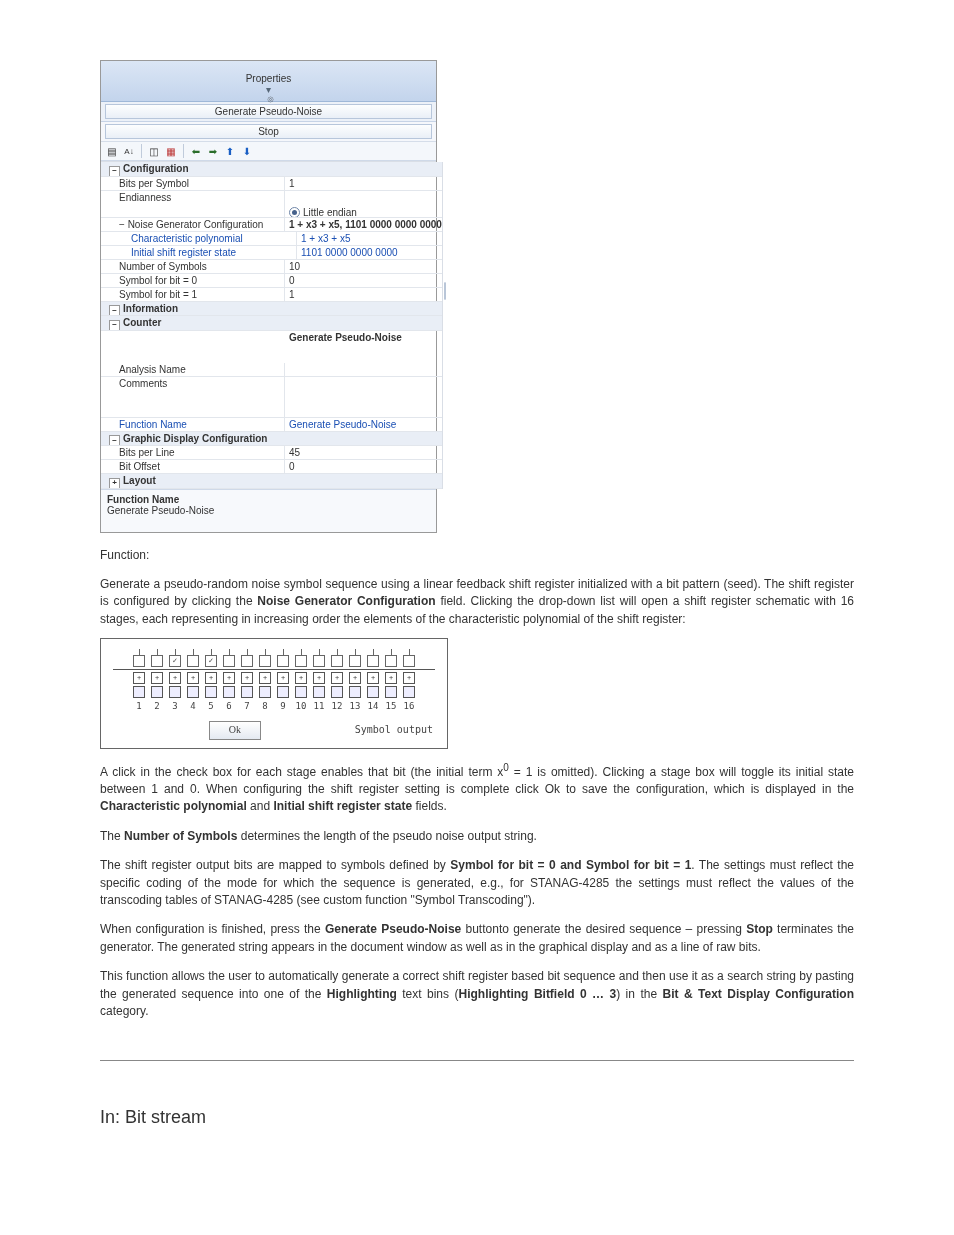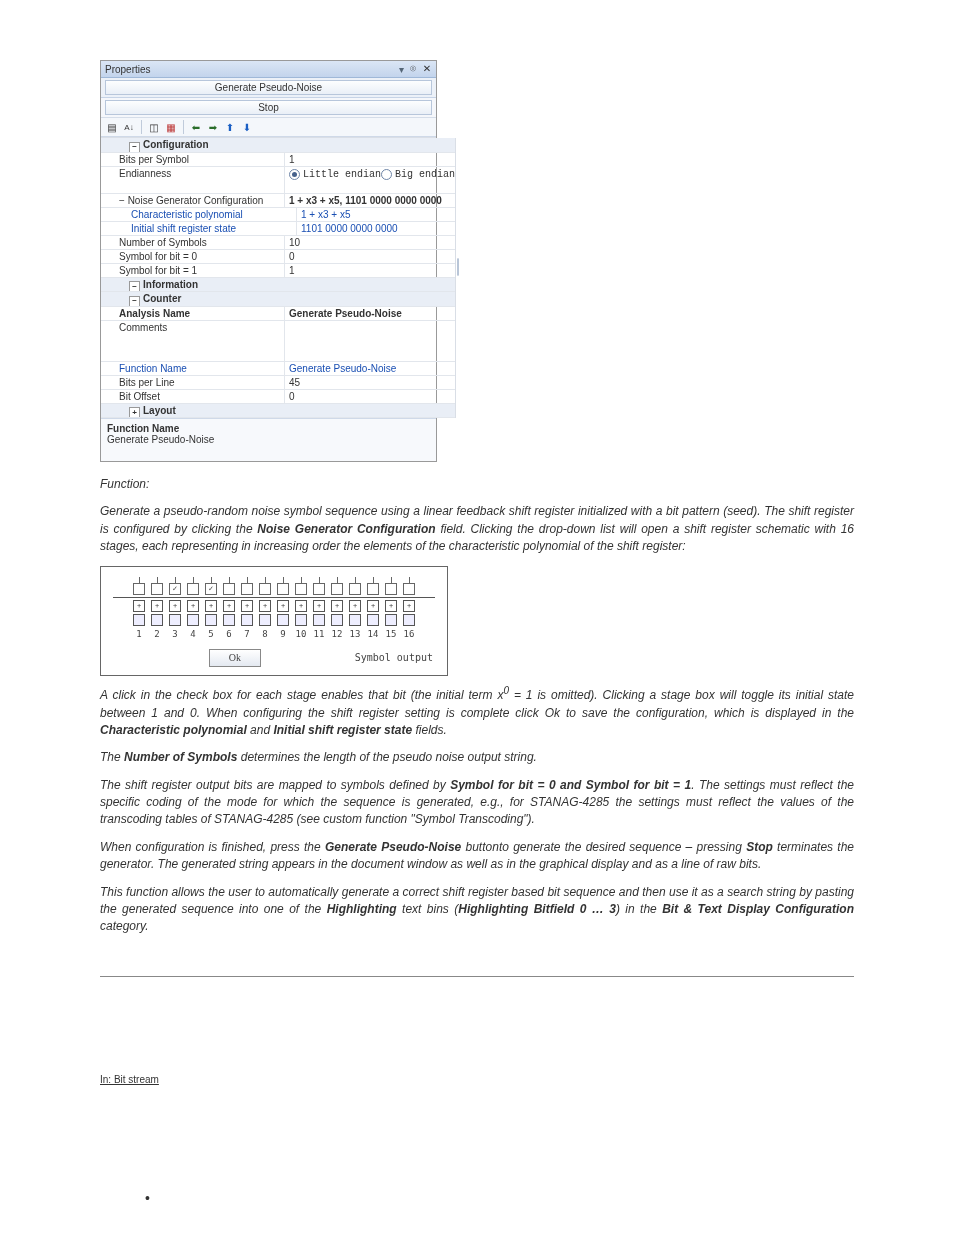--- a/index.html
+++ b/index.html
@@ -17,21 +17,22 @@
     border: 1px solid #999;
     background: #fff;
     font-size: 10px;
   }
   .props-title {
     display: flex;
     align-items: center;
     background: linear-gradient(#dbe6f5, #c3d4ec);
     border-bottom: 1px solid #9fb8d8;
     height: 16px;
-    padding: 0 4px;
+    padding: 12px 4px;
+    flex-direction: column;
   }
   .props-title .title-text { flex: 1; }
   .pin-icon, .close-icon { width: 10px; height: 10px; margin-left: 4px; text-align: center; line-height: 10px; }
   .btn-row {
     background: #ecf1f8;
     border-bottom: 1px solid #c6d3e6;
     text-align: center;
     padding: 2px;
   }
   .btn-row2 {
@@ -85,51 +86,51 @@
     flex: 1;
     padding-left: 4px;
     white-space: nowrap;
     overflow: hidden;
   }
   .grid-row.header {
     background: #e9eef6;
     font-weight: bold;
     color: #333;
   }
-  .grid-row.header .lbl { padding-left: 28px; border-right: none; }
+  .grid-row.header .lbl { padding-left: 8px; border-right: none; }
   .grid-row.header .expander {
     width: 9px; height: 9px; border: 1px solid #999;
     display: inline-flex; align-items: center; justify-content: center;
     font-size: 8px; line-height: 8px; margin-right: 3px; background: #fff;
     position: relative; top: 1px;
   }
   .grid-row.sel .lbl, .grid-row.sel .val { color: #1a4fb3; }
   .grid-row.bold .val { font-weight: bold; }
   .indent { padding-left: 30px !important; }
-  .radio-stack { display: flex; flex-direction: row; padding: 2px 0 2px 4px; font-family: Liberation Mono, monospace; }
+  .radio-stack { display: flex; flex-direction: column; padding: 16px 0 2px 4px; }
   .radio-line { display: flex; align-items: center; gap: 3px; line-height: 12px; }
   .radio-dot {
     width: 9px; height: 9px; border: 1px solid #6f86a8; border-radius: 50%;
     display: inline-flex; align-items: center; justify-content: center;
   }
   .radio-dot.checked::after {
     content: ""; width: 5px; height: 5px; border-radius: 50%; background: #46628c;
   }
   .scroll-gutter { width: 11px; background: #f0f2f6; border-left: 1px solid #d9dee6; position: relative; }
   .scroll-thumb { position: absolute; left: 1px; right: 1px; top: 120px; height: 16px; background: #d6deea; border: 1px solid #b9c6d8; border-radius: 2px; }
   .desc-box {
     border-top: 1px solid #cfd9e8;
     padding: 4px 6px 16px 6px;
     background: #f7f9fc;
   }
   .desc-box .dn { font-weight: bold; }
 
   
   .body-text { margin-top: 14px; line-height: 1.45; text-align: justify; }
-  .body-text p { margin: 0 0 10px 0; font-style: italic; }
+  .body-text p { margin: 12px 0 10px 0; }
   .body-text b { font-weight: bold; }
 
   
   .schematic {
     width: 330px;
     border: 1px solid #666;
     margin: 8px 0 8px 0;
     padding: 10px 8px 8px 8px;
     position: relative;
     font-family: monospace;
@@ -155,21 +156,21 @@
   .sr-num { font-size: 9px; width: 16px; text-align: center; }
   .sr-ok {
     display:inline-block; border:1px solid #888; background:linear-gradient(#fff,#e4e9f1);
     padding: 1px 19px; font-family: Verdana; font-size:10px;
   }
   .sr-bottom { display:flex; justify-content:space-between; align-items:center; margin-top:8px; padding: 0 6px; }
   .sr-out { font-size: 10px; }
   .sr-hline { height:1px; background:#555; margin: 2px 4px; }
 
   .hr { border-top: 1px solid #888; margin: 40px 0 0 0; }
-  .io-block { margin-top: 95px; font-size: 10px; line-height: 1.6; text-decoration: underline; }
+  .io-block { margin-top: 42px; font-size: 18px; line-height: 1.6; }
 
   .bullet-dot { margin-top: 100px; margin-left: 45px; font-size: 14px; }
 </style>
 </head>
 <body>
 
 <div class="props-panel">
   <div class="props-title">
     <span class="title-text">Properties</span>
     <span style="color:#567;">▾</span>
@@ -243,30 +244,33 @@
         <div class="lbl">Symbol for bit = 1</div>
         <div class="val">1</div>
       </div>
       <div class="grid-row header">
         <div class="lbl"><span class="expander">−</span><span>Information</span></div>
       </div>
       <div class="grid-row header">
         <div class="lbl"><span class="expander">−</span><span>Counter</span></div>
       </div>
       <div class="grid-row bold">
-        <div class="lbl" style="font-weight:bold;">Analysis Name</div>
+        <div class="lbl" style="font-weight:normal;margin-top:32px;">Analysis Name</div>
         <div class="val">Generate Pseudo-Noise</div>
       </div>
       <div class="grid-row" style="height:40px;">
         <div class="lbl">Comments</div>
         <div class="val"></div>
       </div>
       <div class="grid-row sel">
         <div class="lbl">Function Name</div>
         <div class="val">Generate Pseudo-Noise</div>
+      </div>
+      <div class="grid-row header">
+        <div class="lbl"><span class="expander">−</span><span>Graphic Display Configuration</span></div>
       </div>
       <div class="grid-row">
         <div class="lbl">Bits per Line</div>
         <div class="val">45</div>
       </div>
       <div class="grid-row">
         <div class="lbl">Bit Offset</div>
         <div class="val">0</div>
       </div>
       <div class="grid-row header">

